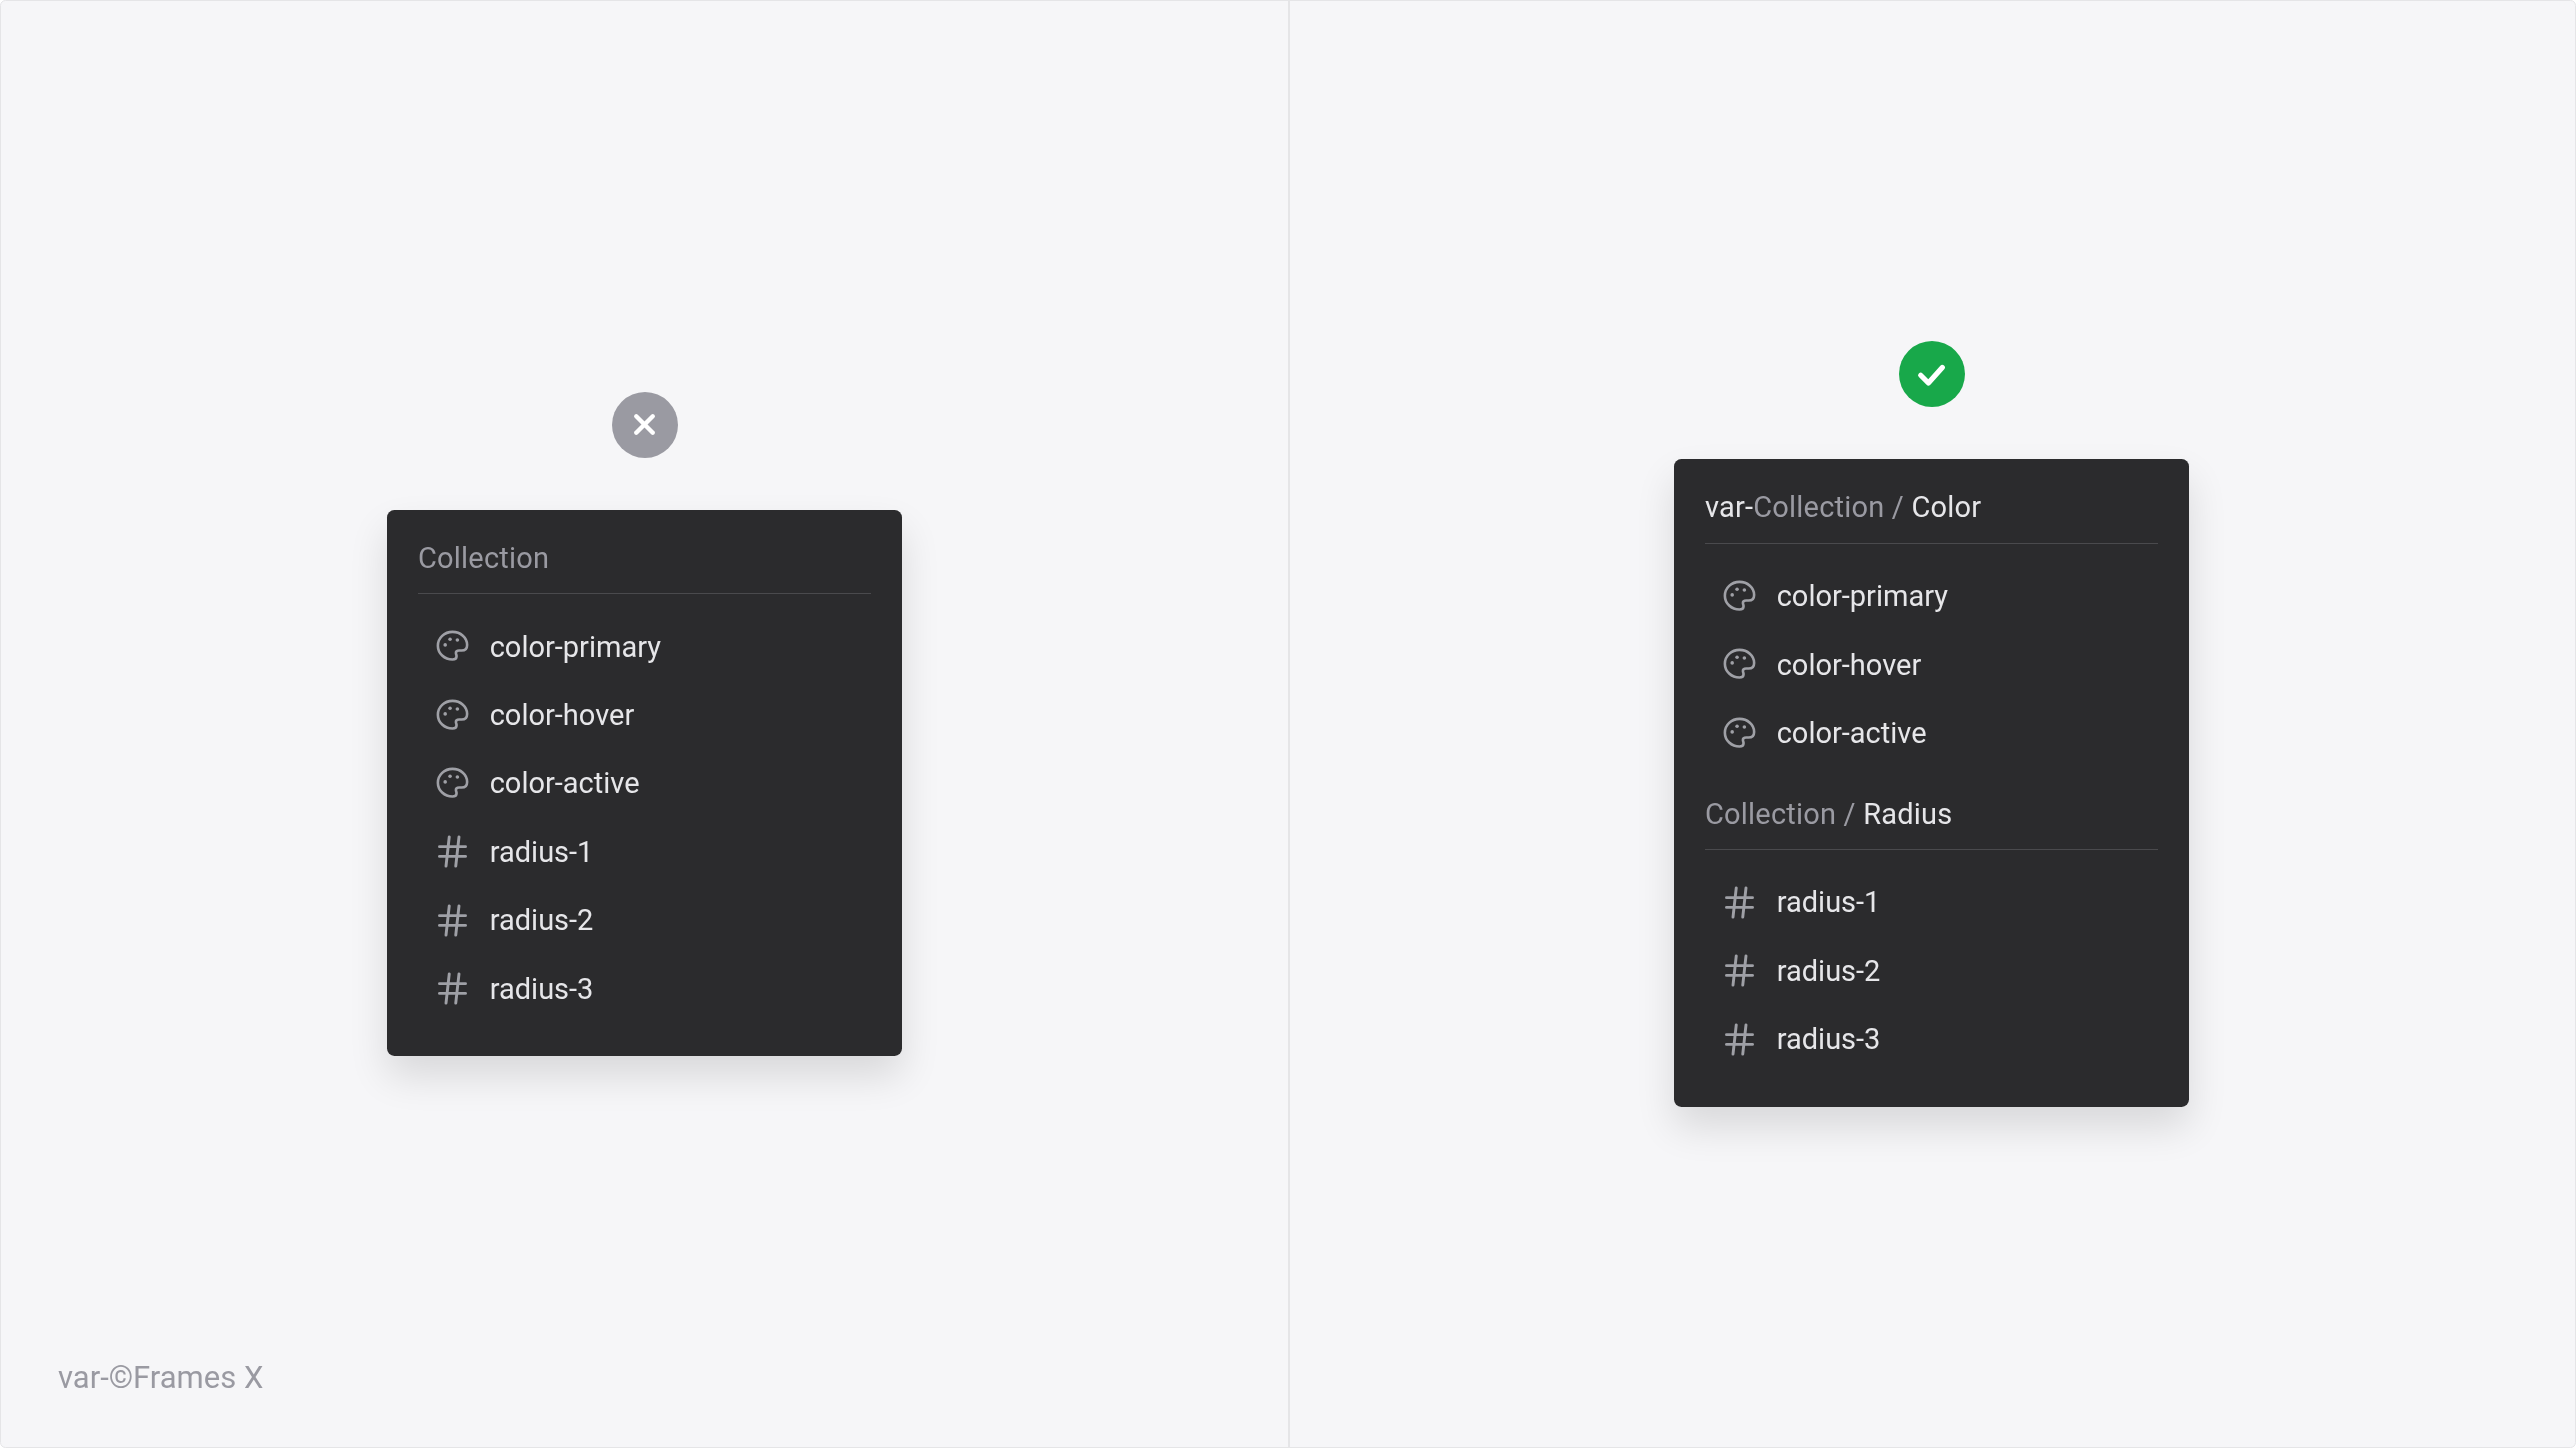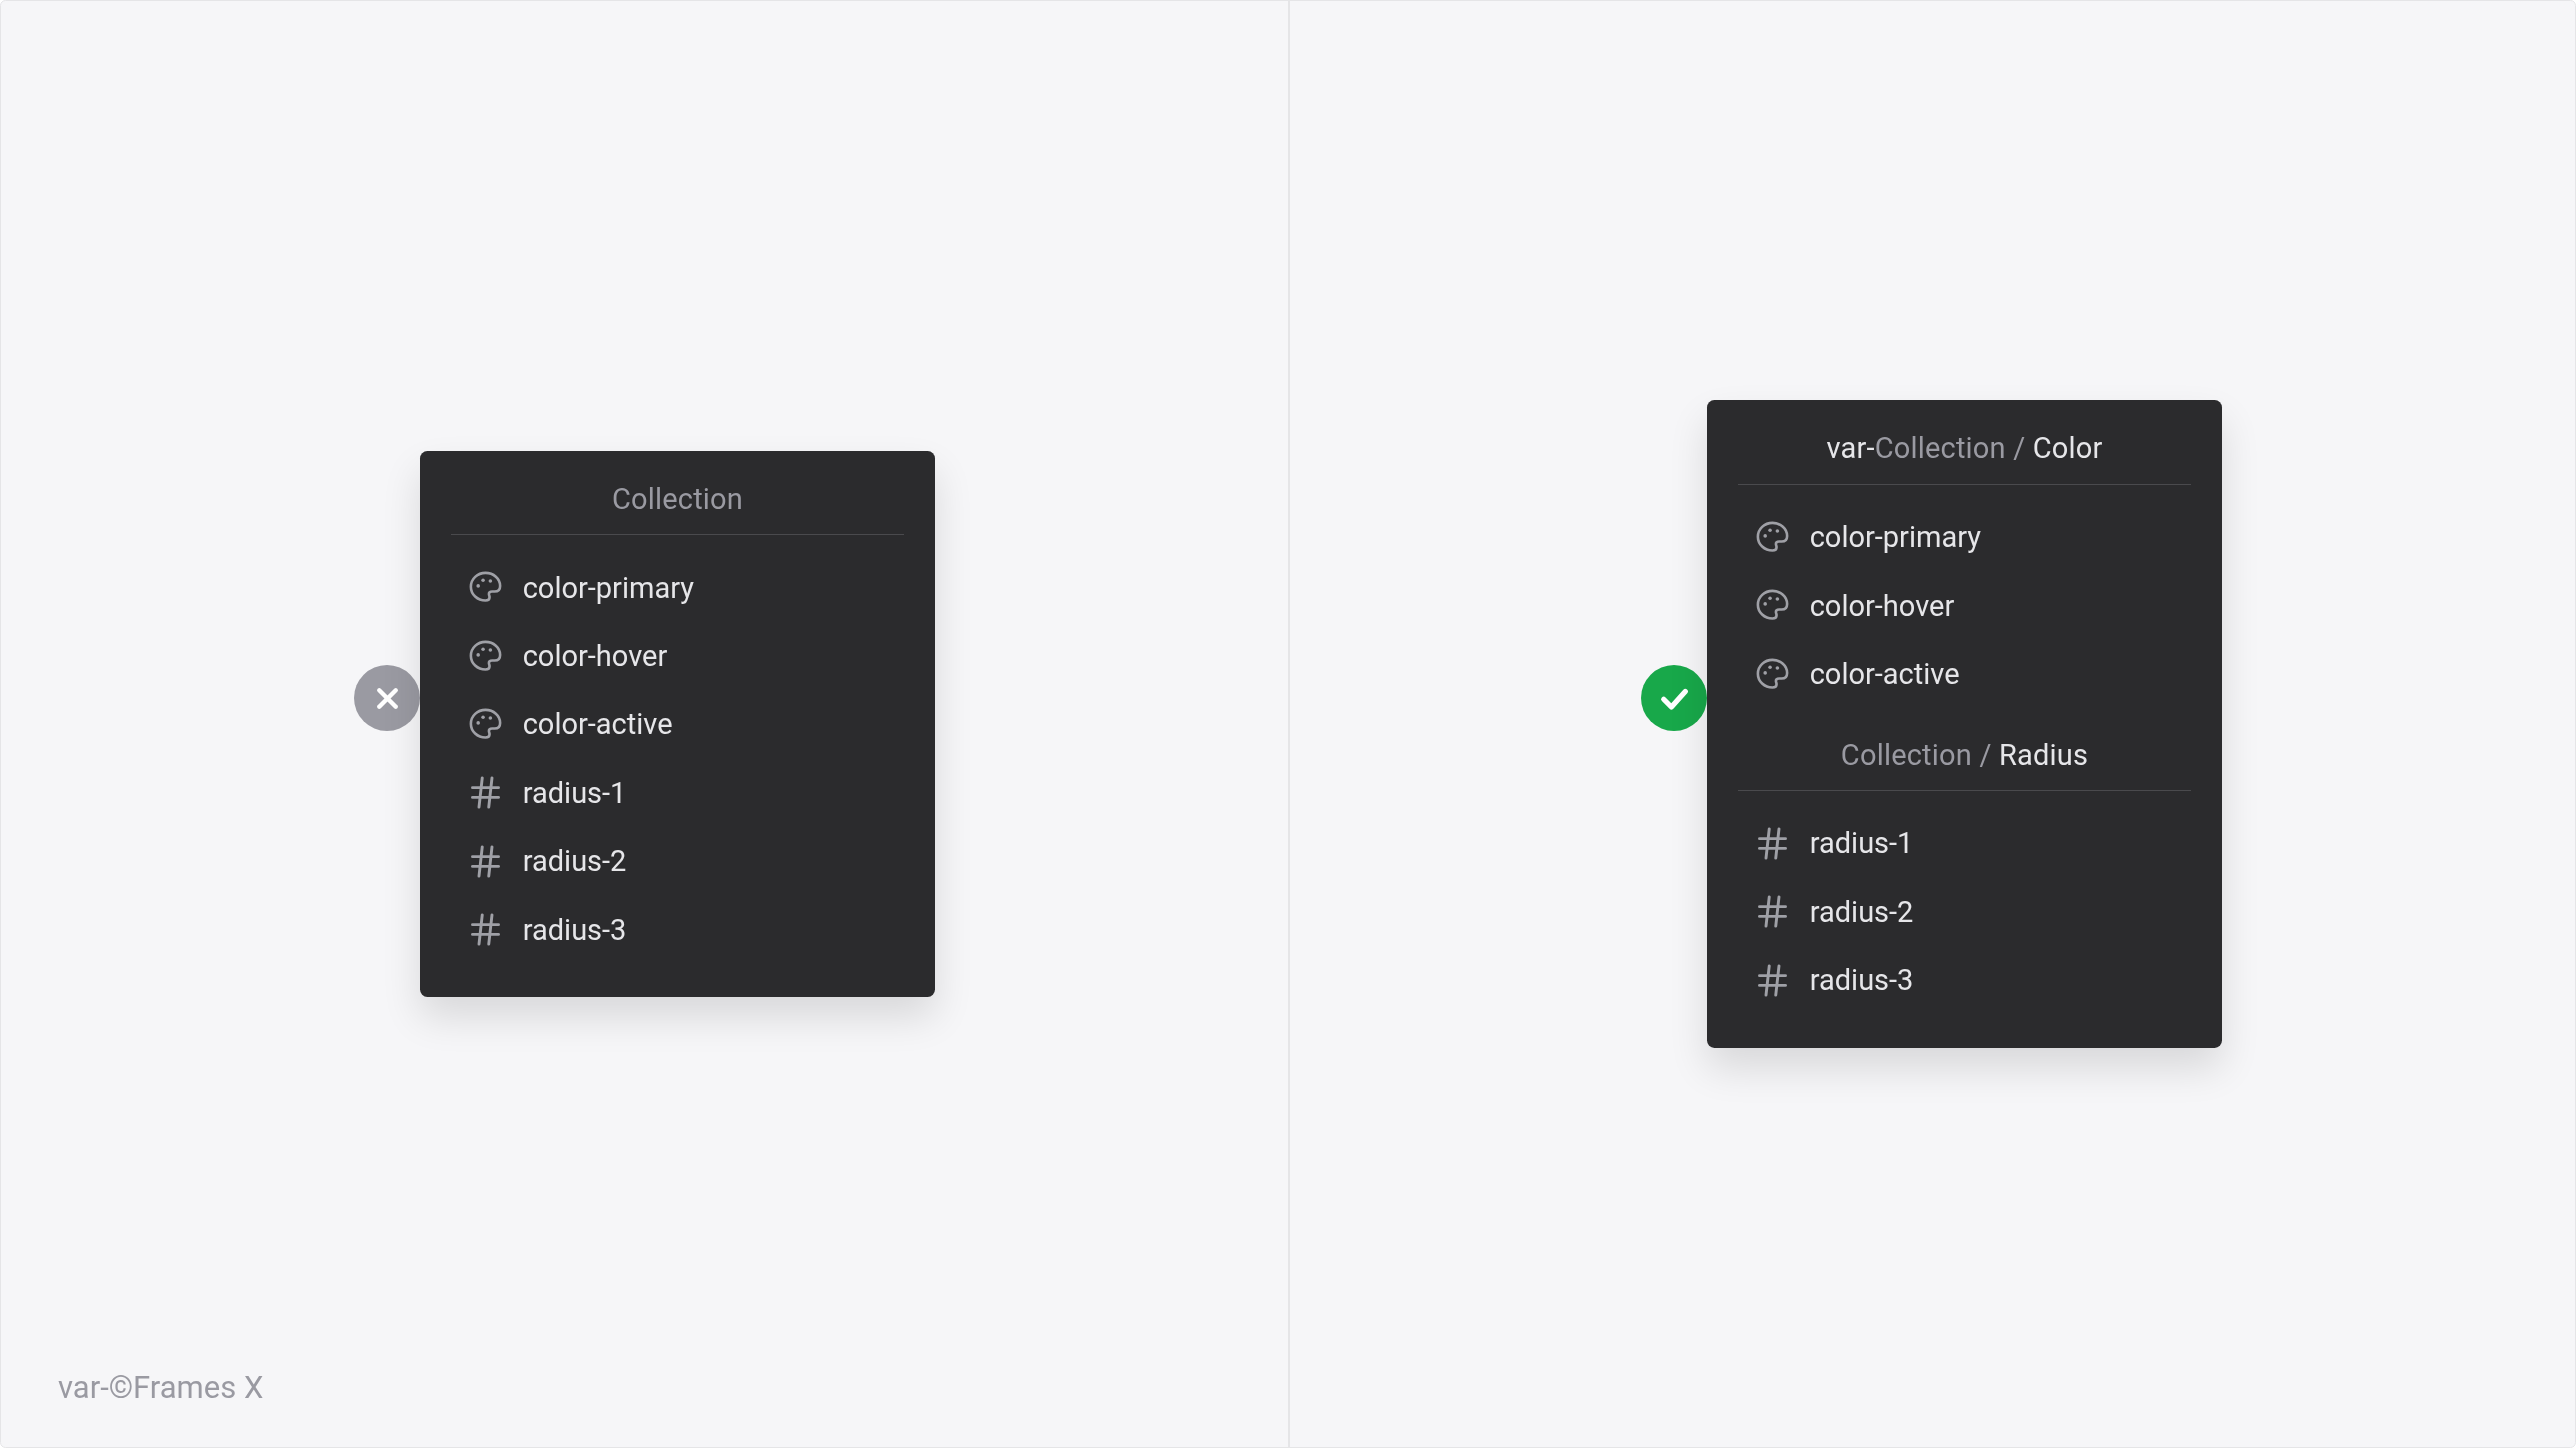--- a/index.html
+++ b/index.html
@@ -20,25 +20,24 @@
     display: flex;
     border: 0.9px solid #e5e5e7;
     border-radius: 5.5px;
     background: #f6f6f8;
     position: relative;
   }
   .pane {
     width: 50%;
     height: 100%;
     display: flex;
-    flex-direction: row;
+    flex-direction: column;
     align-items: center;
     justify-content: center;
     position: relative;
-    text-align: center;
   }
   .divider {
     position: absolute;
     left: 50%;
     top: 0;
     height: 100%;
     width: 1.8px;
     background: #e5e5e7;
   }
   .badge-circle {
@@ -109,21 +108,21 @@
     align-items: center;
     justify-content: center;
     color: #9fa0a6;
   }
   .section-gap {
     height: 33px;
   }
   .footer-text {
     position: absolute;
     left: 57px;
-    bottom: 41px;
+    bottom: 51px;
     color: #9a9aa2;
     font-size: 31px;
   }
 </style>
 </head>
 <body>
 
 <div class="main-container">
   <div class="divider"></div>
 

